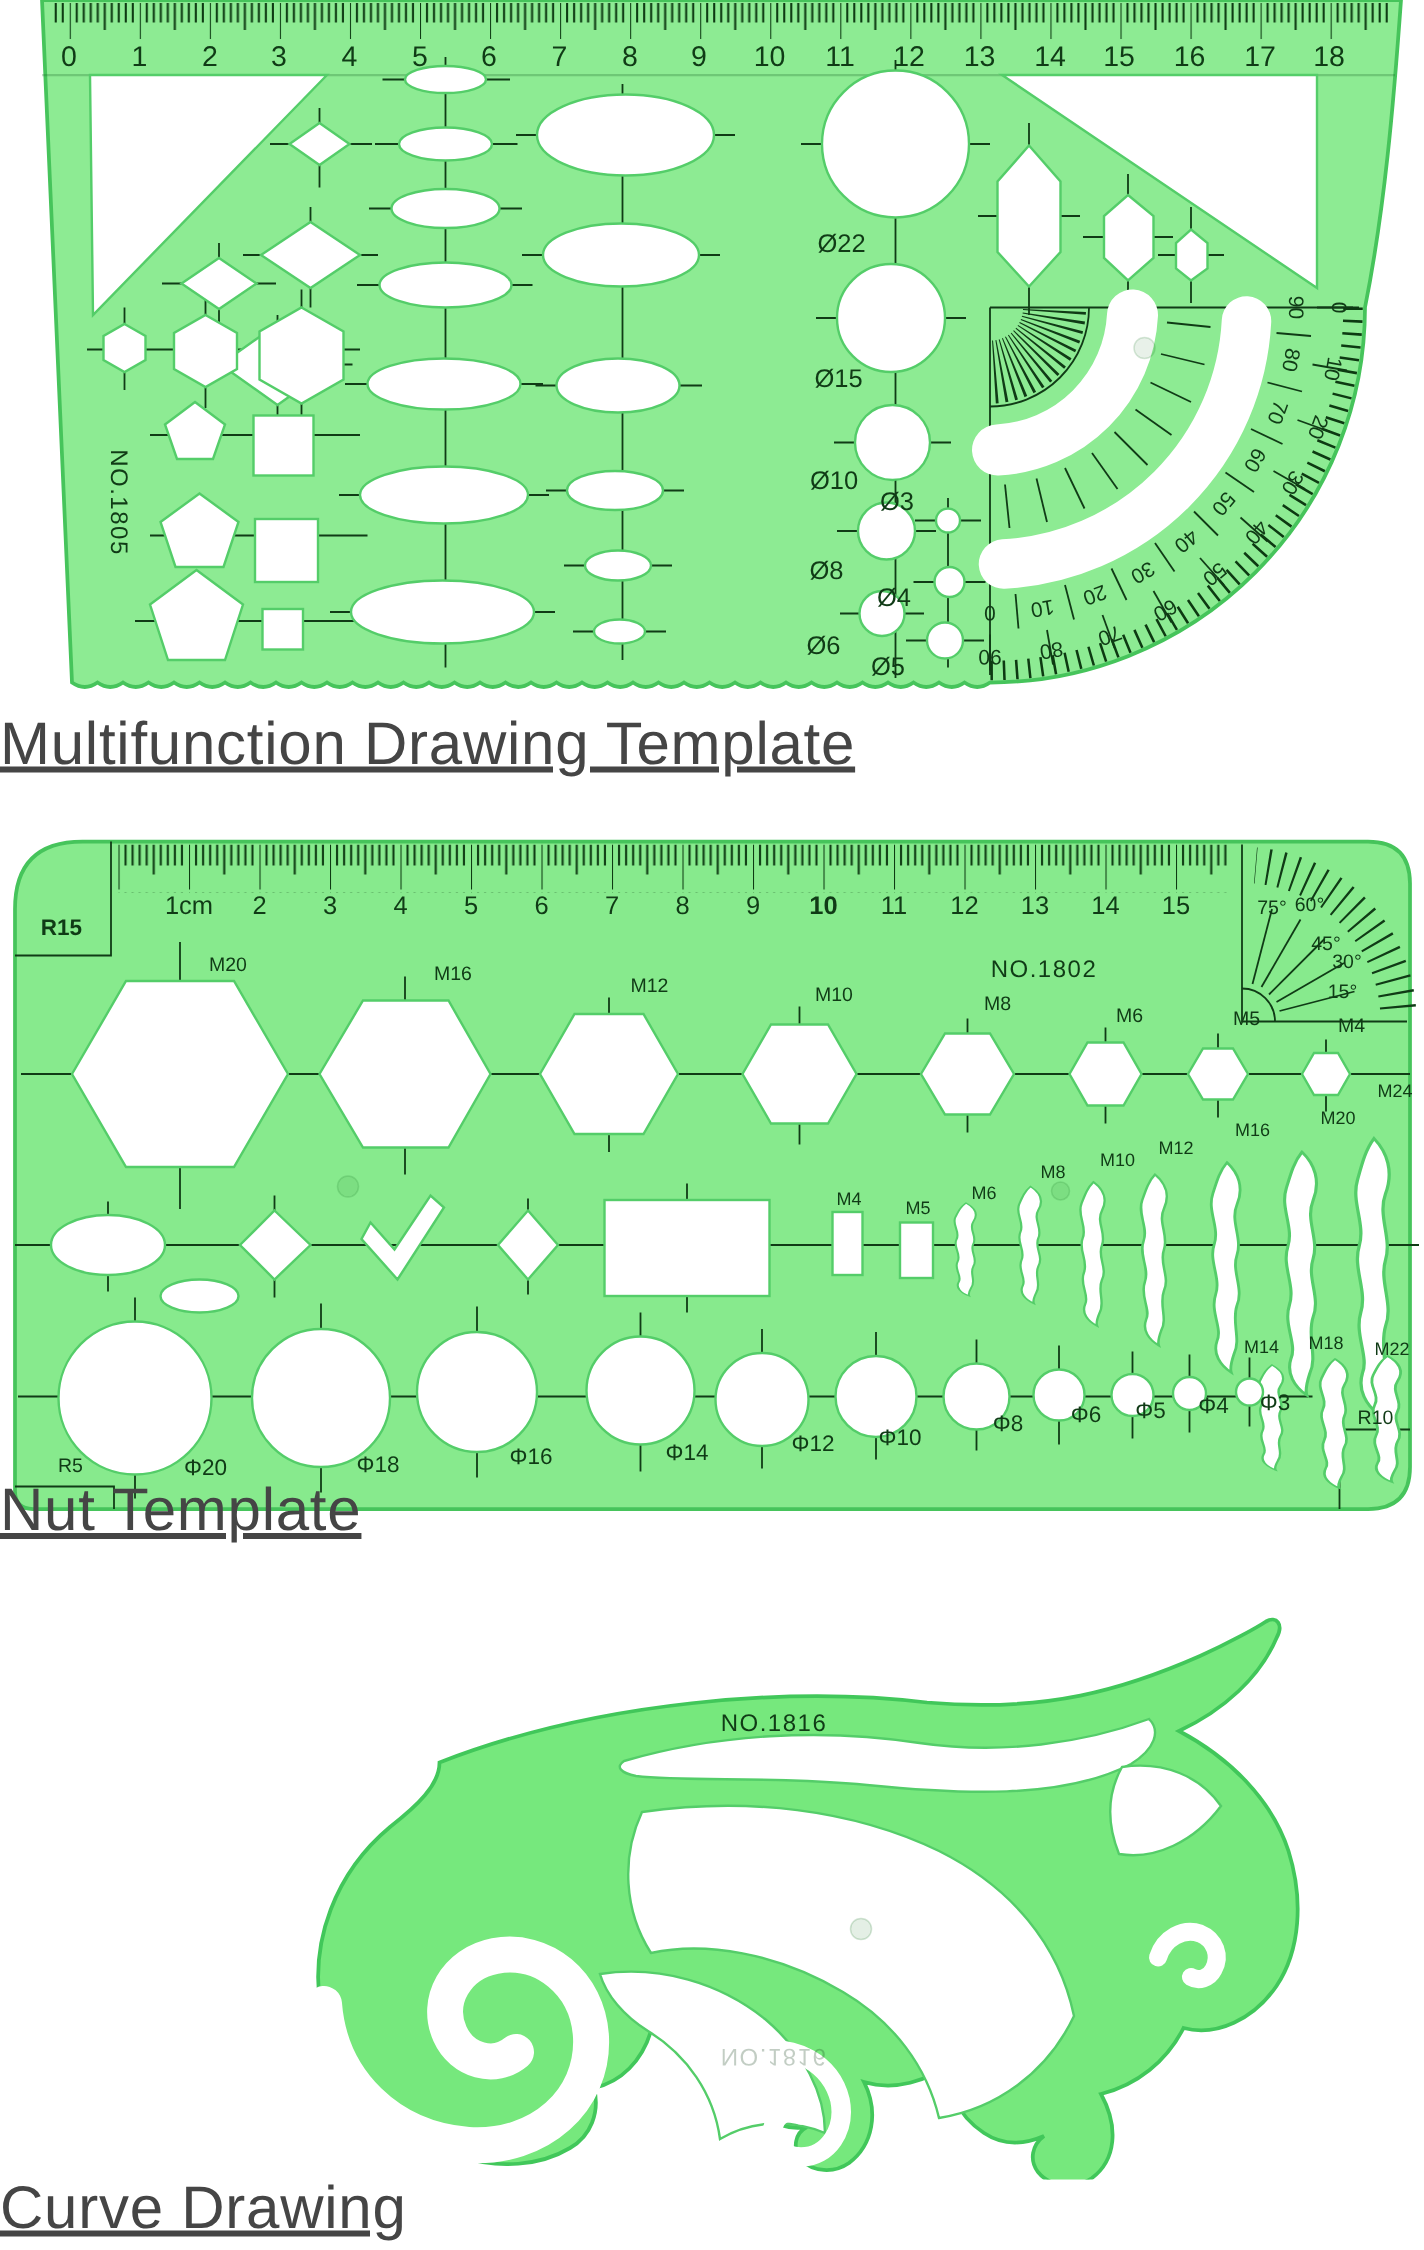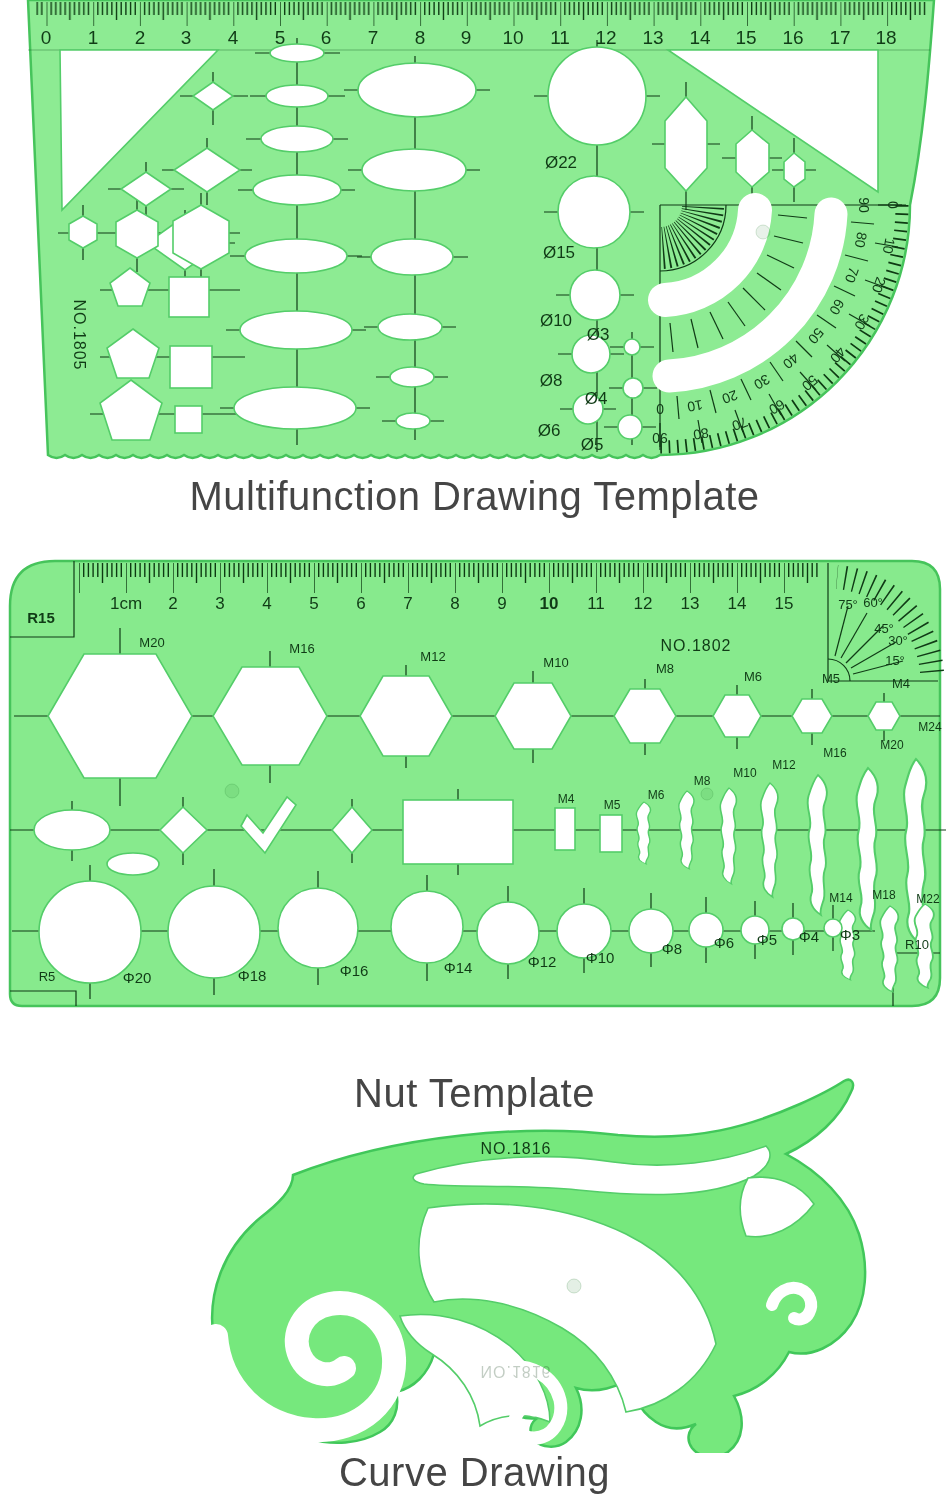--- a/index.html
+++ b/index.html
@@ -1,20 +1,20 @@
 <!DOCTYPE html>
 <html><head>
 <meta charset="utf-8">
 <style>
   html,body{margin:0;padding:0;background:#fff;}
   #stage{position:relative;width:949px;height:1500px;background:#fff;overflow:hidden;
          font-family:"Liberation Sans", sans-serif;}
   .tpl{position:absolute;left:0;}
-  .caption{position:absolute;width:100%;text-align:center;color:#414141;
-           font-size:40px;letter-spacing:0.5px;color:#454545;}
+  .caption{position:absolute;width:100%;text-align:left;color:#414141;
+           font-size:40px;letter-spacing:0.5px;color:#454545;text-decoration:underline;}
   svg text{font-family:"Liberation Sans", sans-serif;fill:#103b16;}
   .rn{font-size:19px;text-anchor:middle;}
   .rn2{font-size:17px;text-anchor:middle;}
   .lbl{font-size:17px;text-anchor:middle;}
   .lbl2{font-size:13px;text-anchor:middle;}
   .lbl3{font-size:12px;text-anchor:middle;}
   .lbl4{font-size:15px;text-anchor:middle;}
   .pr{font-size:14px;text-anchor:middle;}
   .mod{font-size:16px;text-anchor:middle;letter-spacing:1px;}
   .engt{stroke:#103b16;stroke-width:1.2;fill:none;}
@@ -425,21 +425,21 @@
     <text class="lbl4" x="672" y="401">Φ8</text>
     <text class="lbl4" x="724" y="395">Φ6</text>
     <text class="lbl4" x="767" y="392">Φ5</text>
     <text class="lbl4" x="809" y="389">Φ4</text>
     <text class="lbl4" x="850" y="387">Φ3</text>
   </g>
   <circle cx="232" cy="238" r="7" fill="rgba(30,120,40,0.10)" stroke="rgba(30,120,40,0.18)"></circle>
   <circle cx="707" cy="241" r="6" fill="rgba(30,120,40,0.10)" stroke="rgba(30,120,40,0.18)"></circle>
 </svg>
 
-<div class="caption" style="top:1071px">Nut Template</div>
+<div class="caption" style="top:985px">Nut Template</div>
 
 <svg class="tpl" style="top:1078px;left:98px" width="810" height="375" viewBox="0 0 810 375">
   <path class="body3" d="M 195,97
        C 300,56 430,46 520,57 C 600,64 652,48 702,26 C 722,17 740,7 746,3
        C 753,-1 758,5 753,14 C 742,40 718,62 688,76
        C 722,94 750,122 761,156 C 771,188 769,222 753,246 C 738,268 713,280 691,274
        C 680,296 660,312 636,318 C 648,340 646,362 630,374 C 618,382 602,380 594,370
        C 588,362 590,352 598,346 C 584,352 570,352 558,344 C 540,332 532,314 538,296
        C 520,310 498,316 478,310 C 488,330 484,352 468,364 C 458,371 444,370 436,362
        C 430,354 432,344 440,340 C 428,342 414,338 406,328 C 394,314 392,296 402,282

